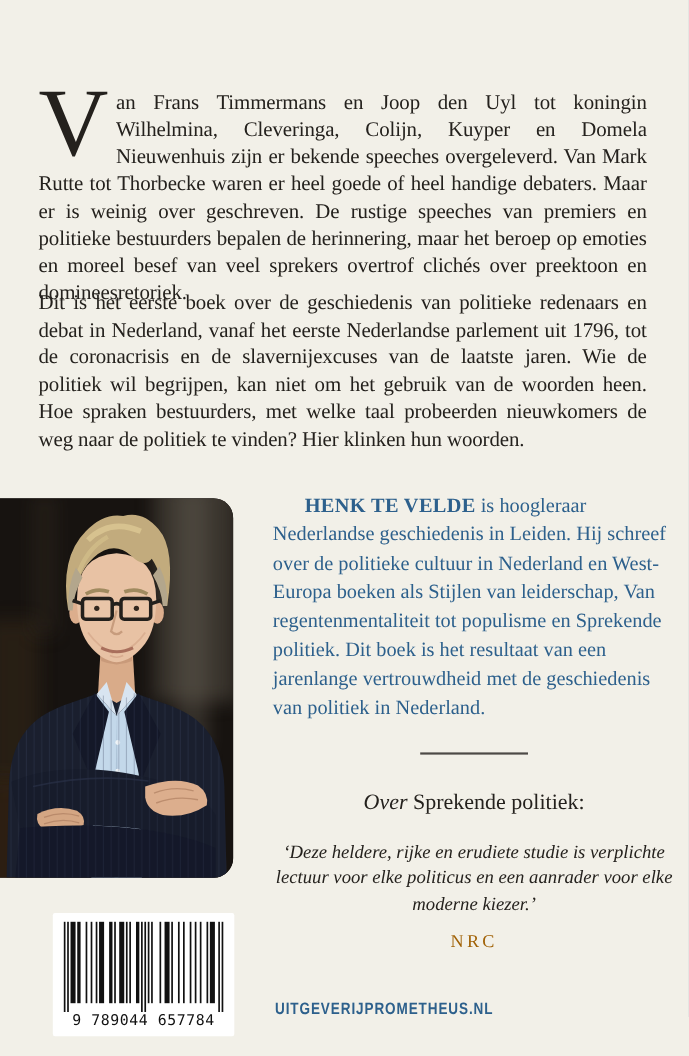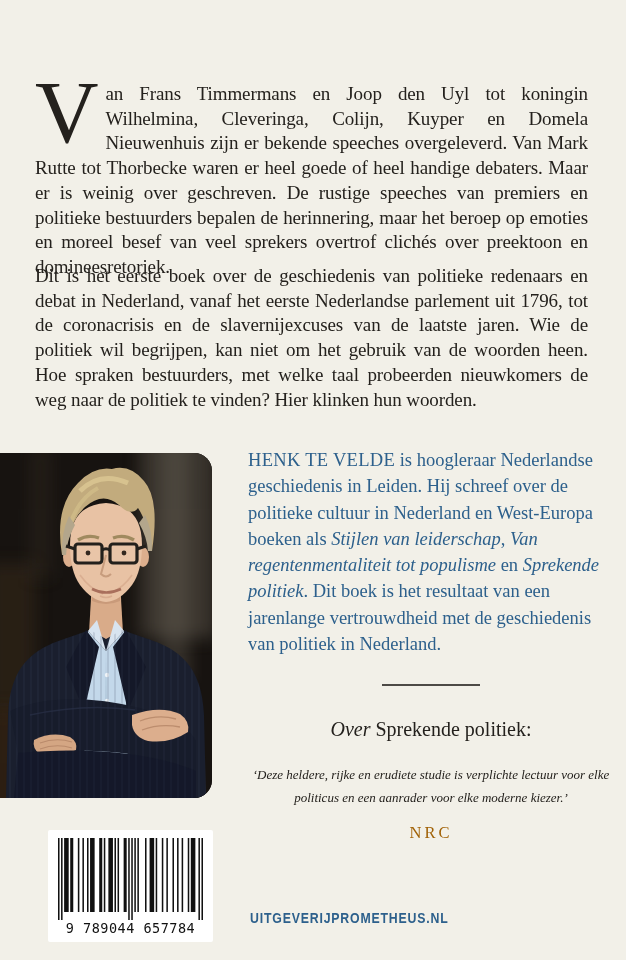--- a/index.html
+++ b/index.html
@@ -23,31 +23,31 @@
   
   .photo{
     position:absolute;left:0;top:453px;width:212px;height:345px;
     border-radius:0 18px 18px 0;overflow:hidden;background:#171310;
   }
   
   .bio{
     position:absolute;left:248px;top:447px;width:368px;
     font-size:18.5px;line-height:26.3px;color:#2d608c;
   }
-  .bio-name{font-weight:normal;letter-spacing:0.3px;}
-  .book-title{font-style:italic;}
+  .bio-name{font-weight:bold;letter-spacing:0.3px;margin-left:29px;}
+  .book-title{}
   
   .review{
     position:absolute;left:248px;top:684px;width:366px;text-align:center;
   }
   .divider{width:98px;height:2px;background:#4d4a46;margin:0 auto 20px auto;}
   .review-heading{font-size:20px;color:#24211d;margin-top:32px;}
   .h-italic{font-style:italic;}
   .quote{
-    margin-top:22px;font-style:italic;font-size:13px;line-height:23.3px;
+    margin-top:22px;font-style:italic;font-size:17px;line-height:23.3px;
     color:#24211d;
   }
   .source{margin-top:13px;font-size:16.5px;letter-spacing:3px;color:#a16207;}
   
   .barcode{
     position:absolute;left:48px;top:830px;width:165px;height:112px;
     background:#ffffff;border-radius:2px;
   }
   .barcode svg{display:block;margin:0 auto;}
   .barcode-digits{

